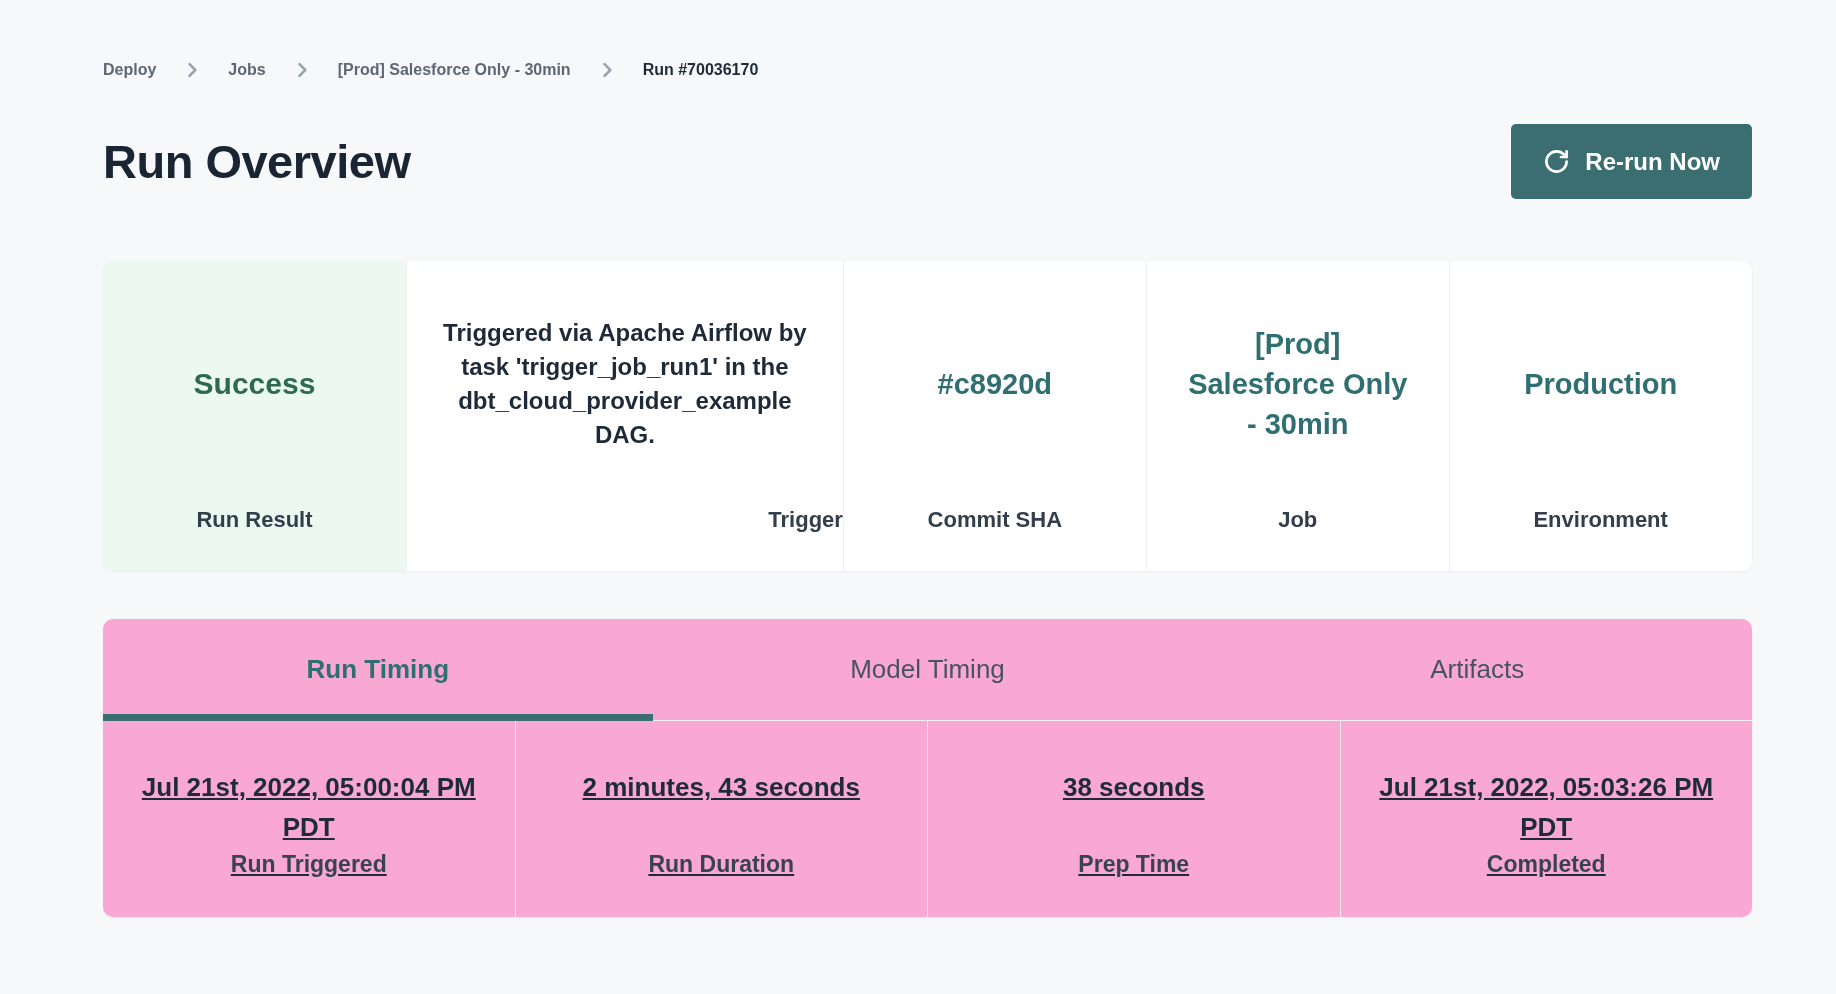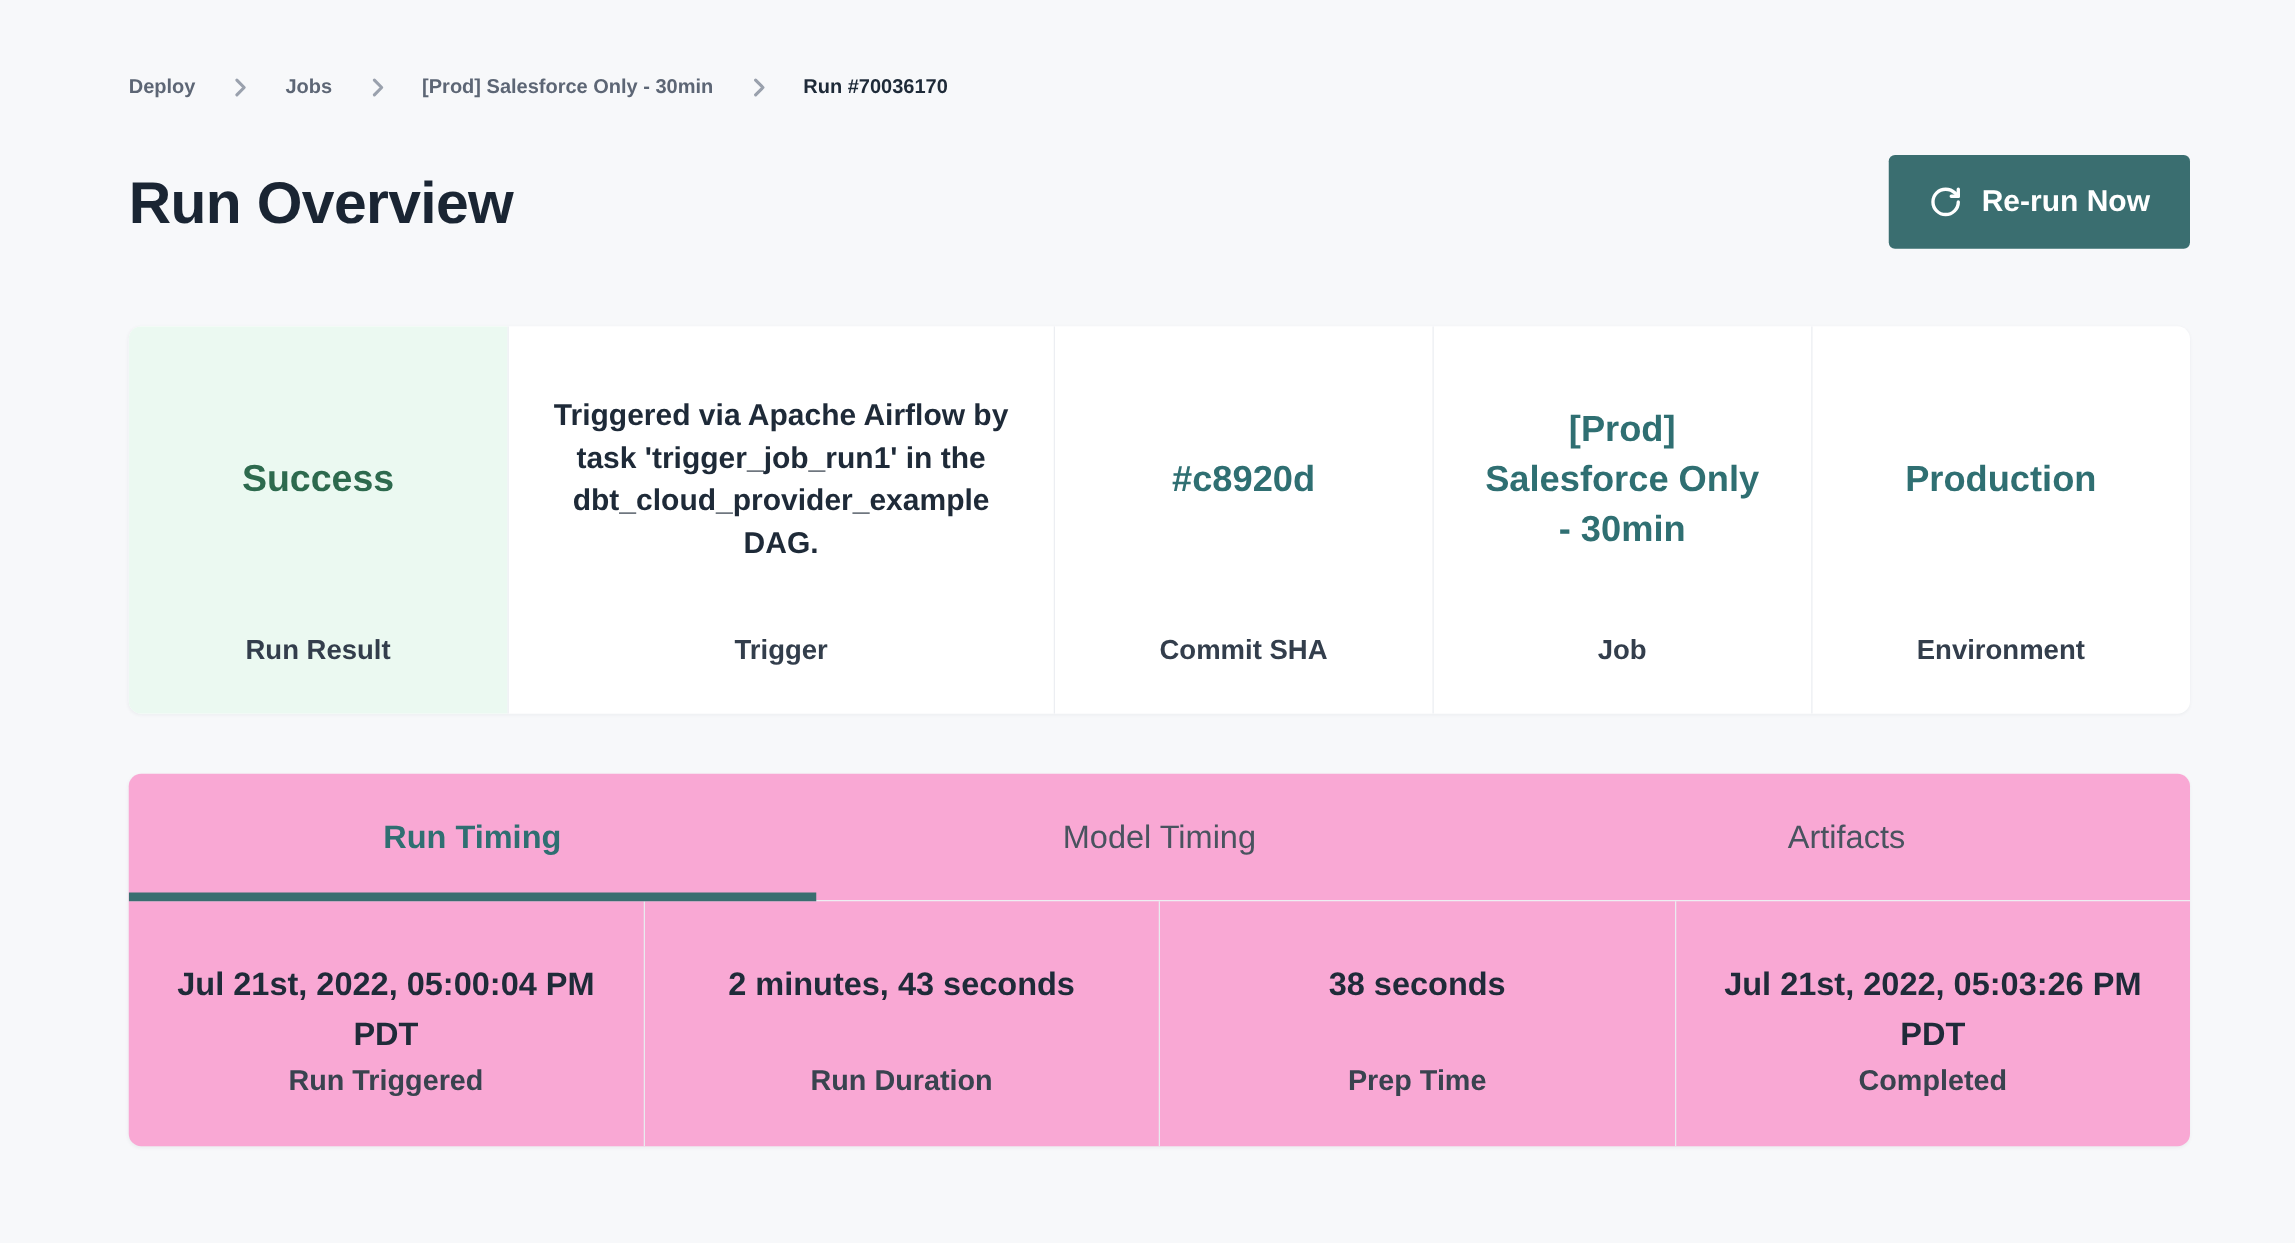--- a/index.html
+++ b/index.html
@@ -63,21 +63,21 @@
   }
   .stat-cell {
     display: flex;
     flex-direction: column;
     align-items: center;
     text-align: center;
     border-left: 1px solid #eceef2;
     flex: 0 0 18.37%;
   }
   .stat-cell:first-child { border-left: none; }
-  .stat-cell.wide { flex: 0 0 26.5%; }
+  .stat-cell.wide { flex: 0 0 26.5%; align-items: flex-end; }
   .stat-cell.success { background: #ebf9f1; }
   .stat-value-area { flex: 1; display: flex; align-items: center; justify-content: center; width: 100%; }
   .stat-value { font-weight: 700; font-size: 29px; color: #1e2a38; line-height: 40px; }
   .stat-value.green { color: #2d6a4e; font-size: 30px; }
   .stat-value.teal { color: #2f6f72; cursor: pointer; }
   .stat-value.trigger-text { font-size: 24px; line-height: 34px; max-width: 368px; }
   .stat-value.job-name { max-width: 232px; }
   .stat-label { font-size: 22px; font-weight: 600; color: #333e4c; padding-bottom: 38px; line-height: 26px; }
 
   
@@ -110,20 +110,21 @@
   }
   .timing-row { display: flex; height: 196px; }
   .timing-cell {
     flex: 1 1 0;
     display: flex;
     flex-direction: column;
     align-items: center;
     text-align: center;
     border-left: 1px solid #e9ebef;
     padding-top: 46px;
+    text-decoration: underline;
   }
   .timing-cell:first-child { border-left: none; }
   .timing-value {
     font-size: 26px;
     font-weight: 700;
     color: #1f2b39;
     line-height: 40px;
     max-width: 382px;
     min-height: 80px;
   }

